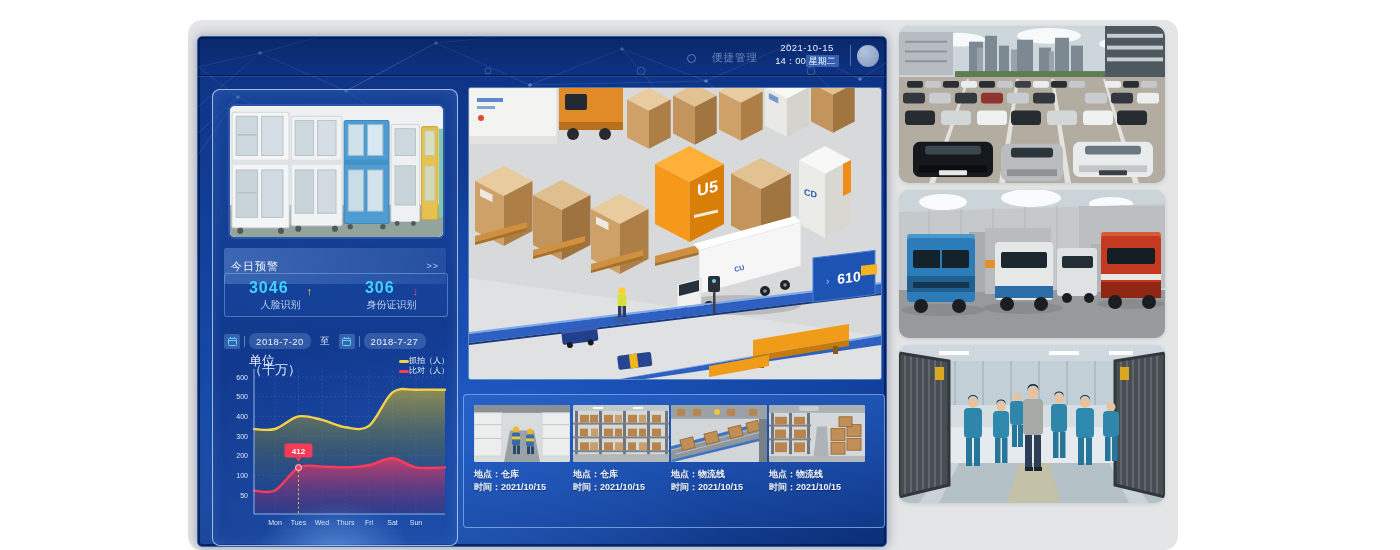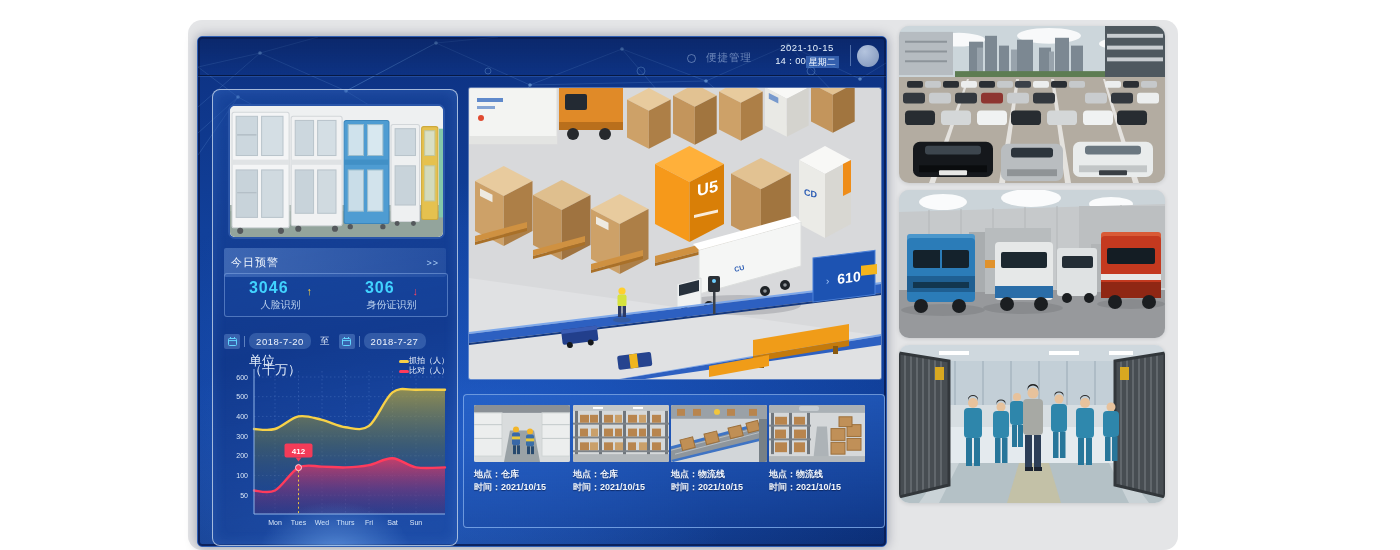--- a/index.html
+++ b/index.html
@@ -10,35 +10,35 @@
     box-shadow:inset 0 0 0 2px rgba(9,28,82,.85),0 0 12px rgba(0,15,50,.35);
     background:
       radial-gradient(120% 90% at 42% 78%, rgba(45,115,235,.55), rgba(45,115,235,0) 55%),
       radial-gradient(90% 60% at 22% 100%, rgba(80,150,255,.30), rgba(80,150,255,0) 60%),
       linear-gradient(180deg,#0d3181 0%,#11409a 38%,#0f3d96 70%,#0b2d74 100%);
     overflow:hidden}
   .net{position:absolute;left:0;top:0;pointer-events:none}
   .dash-header{position:absolute;left:0;top:0;width:100%;height:38px;
     background:linear-gradient(180deg,rgba(8,28,80,.45),rgba(10,40,110,.12));
     border-bottom:1px solid rgba(7,22,60,.85);box-shadow:0 1px 0 rgba(110,160,240,.22)}
-  .app-title{position:absolute;left:489px;top:14px;display:flex;gap:10px;align-items:center;font-size:10.5px;color:rgba(185,208,240,.55);letter-spacing:1px}
+  .app-title{position:absolute;left:489px;top:14px;display:flex;gap:16px;align-items:center;font-size:10.5px;color:rgba(185,208,240,.55);letter-spacing:1px}
   .title-icon{width:9px;height:9px;border-radius:50%;border:1.5px solid rgba(185,208,240,.45);box-sizing:border-box}
   .datetime{position:absolute;left:570px;top:5px;width:78px;text-align:center;color:#e6f1fd}
   .date-line{font-size:9.5px;letter-spacing:.5px}
-  .time-line{margin-top:2px;font-size:9.5px;display:flex;justify-content:center;gap:0;align-items:flex-end}
+  .time-line{margin-top:2px;font-size:9.5px;display:flex;justify-content:center;gap:0;align-items:flex-start}
   .weekday-chip{background:rgba(110,165,245,.42);border-radius:0;padding:0 3px;font-size:9px;line-height:12px;color:#f0f7ff}
   .header-divider{position:absolute;left:652px;top:8px;width:1px;height:21px;background:rgba(170,200,240,.45)}
   .avatar{position:absolute;left:659px;top:8px;width:22px;height:22px;border-radius:50%;background:radial-gradient(circle at 35% 30%,#b4c4de,#7e93ba);cursor:pointer}
   .left-panel{position:absolute;left:14px;top:52px;width:244px;height:455px;border:1px solid rgba(200,216,238,.8);border-radius:8px;
     background:linear-gradient(170deg,rgba(36,86,176,.45),rgba(14,44,118,.55) 55%,rgba(26,70,160,.5));
     box-shadow:inset 0 0 14px rgba(110,170,255,.18)}
   .left-panel::after{content:'';position:absolute;left:10%;bottom:-6px;width:80%;height:70px;
     background:radial-gradient(55% 100% at 50% 100%, rgba(140,195,255,.45), rgba(140,195,255,0) 70%);pointer-events:none}
   .cabinet-frame{position:absolute;left:15px;top:14px;width:213px;height:131px;border-radius:7px;border:2px solid #2a55a8;overflow:hidden;background:#dfe3e6;cursor:pointer}
-  .alert-bar{position:absolute;left:11px;top:158px;width:222px;height:29px;border-radius:2px;box-sizing:border-box;padding:0 7px;
+  .alert-bar{position:absolute;left:11px;top:158px;width:222px;height:36px;border-radius:2px;box-sizing:border-box;padding:0 7px;
     background:linear-gradient(90deg,rgba(130,170,230,.38),rgba(130,170,230,.16));display:flex;align-items:center;justify-content:space-between}
   .alert-title{font-size:11px;color:#eef4fc;letter-spacing:1px}
   .more{font-size:9px;color:#a9cdf4;letter-spacing:1px;cursor:pointer}
   .stats-box{position:absolute;left:11px;top:183px;width:222px;height:42px;border:1px solid rgba(150,185,235,.45);border-radius:3px;background:rgba(40,95,190,.16);display:flex}
   .stat{flex:1;display:flex;flex-direction:column;align-items:center;justify-content:center;gap:1px}
   .stat-value-row{display:flex;align-items:flex-end;gap:18px}
   .stat-value{font-size:16px;font-weight:bold;color:#41d3ff;letter-spacing:1px}
   .arrow{font-size:11px;font-weight:bold}
   .arrow.up{color:#ffd23e}.arrow.down{color:#ff4560}
   .stat-label{font-size:10px;color:#bdd3ee}

